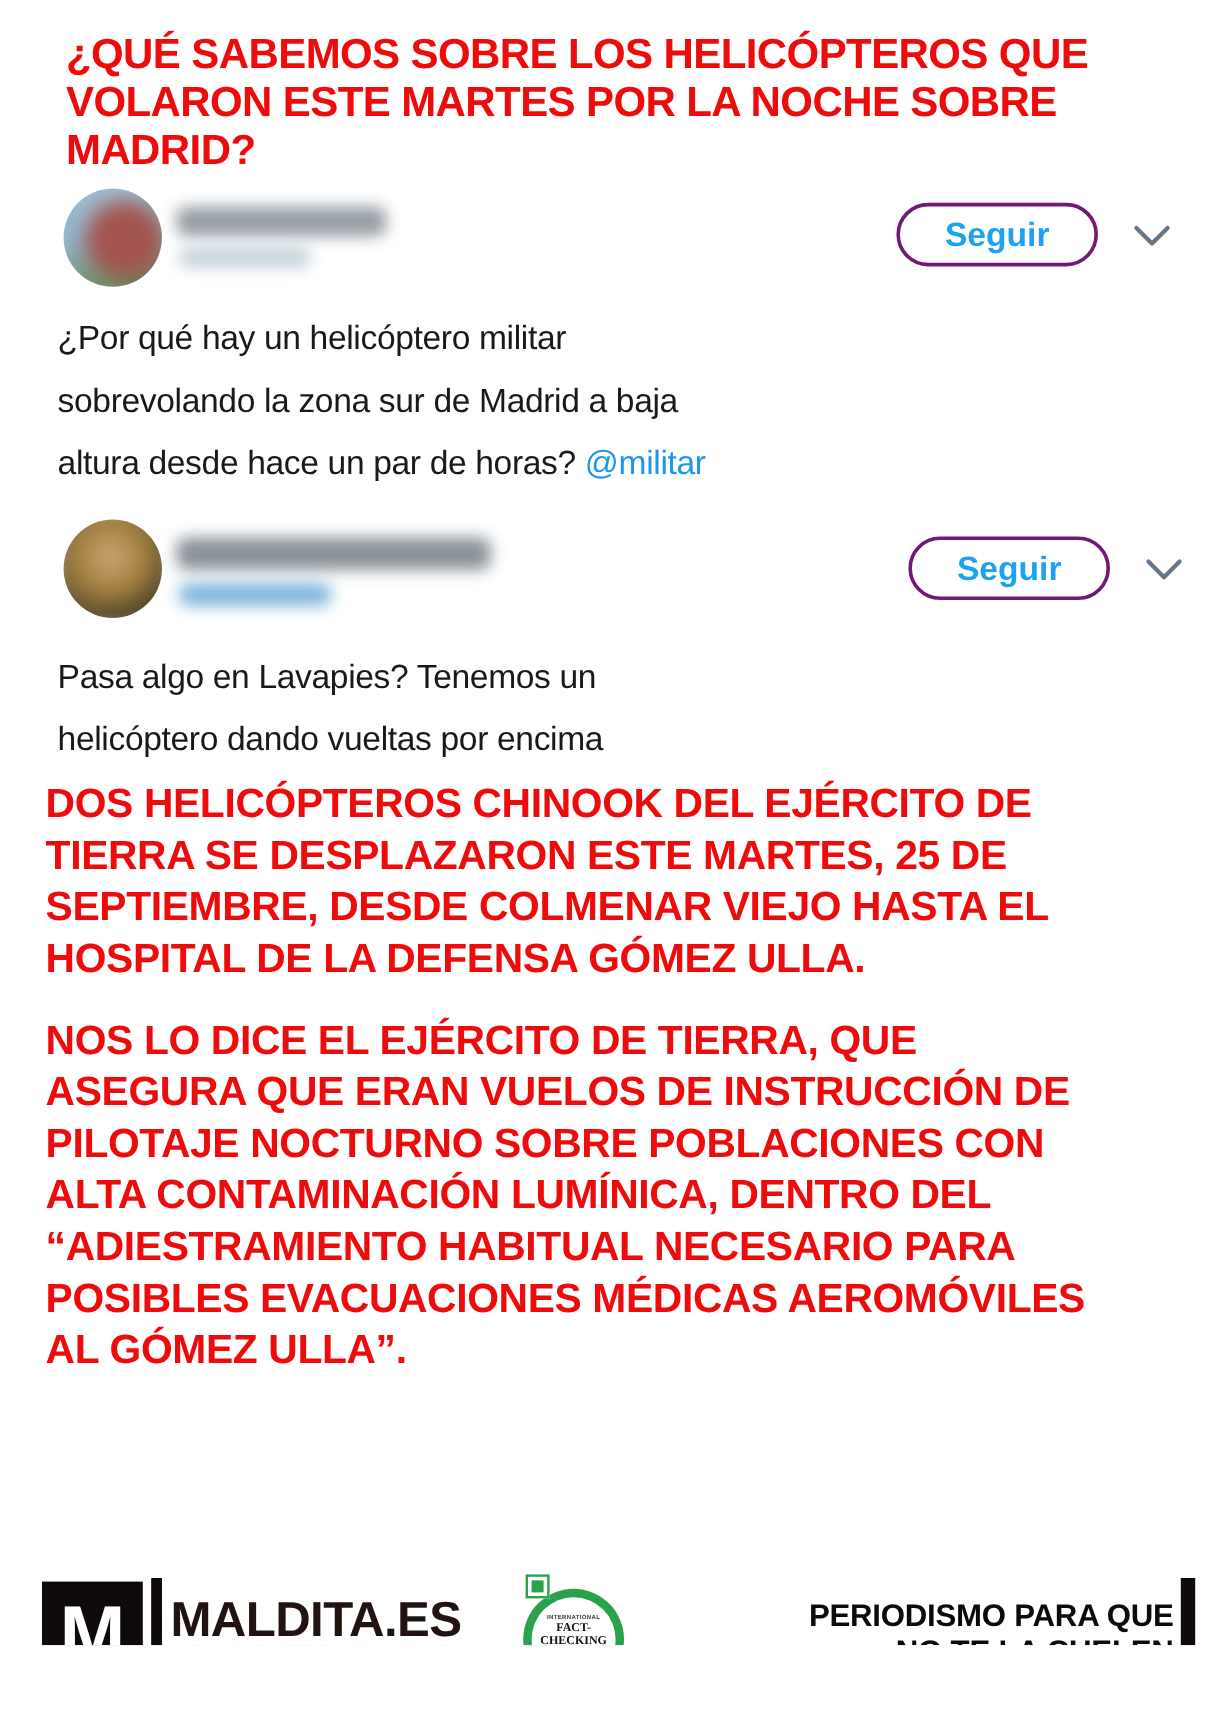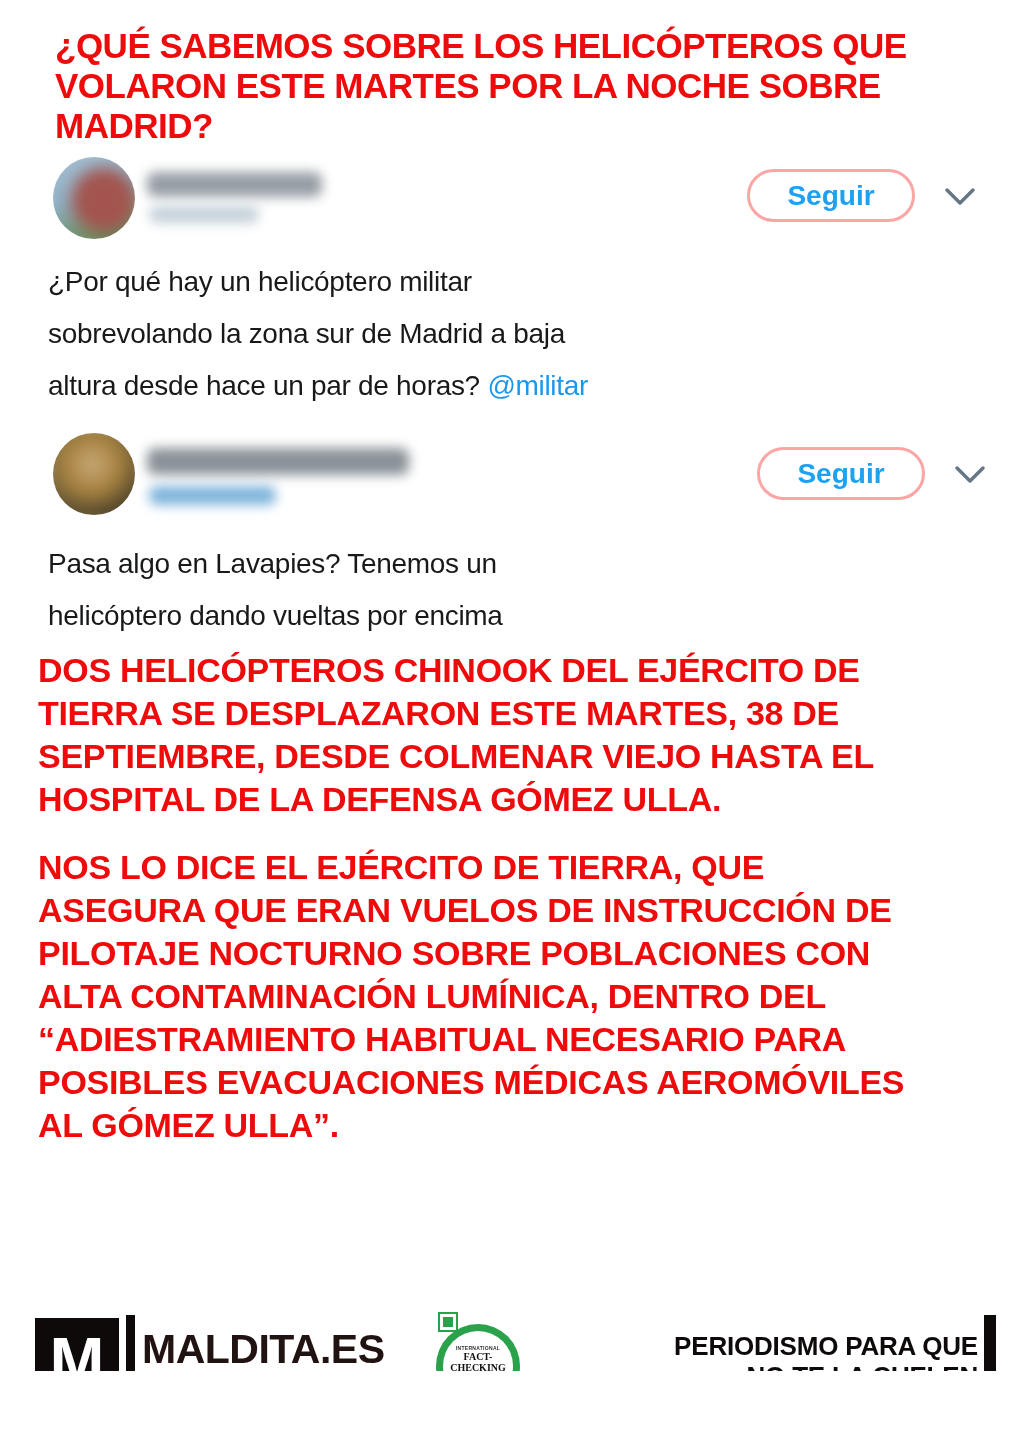--- a/index.html
+++ b/index.html
@@ -34,21 +34,21 @@
       radial-gradient(circle at 48% 40%, #c9a878 0%, #a5813f 35%, rgba(120,95,50,0) 60%),
       linear-gradient(150deg,#8c7a55 0%,#6e5c36 50%,#4a3d25 100%);
   }
   .name-bar,.handle-bar{position:absolute;border-radius:8px;filter:blur(6px);}
   .nb1{left:147px;top:172px;width:175px;height:25px;background:#737e87;opacity:.75;}
   .hb1{left:149px;top:206px;width:110px;height:17px;background:#c4d1d9;}
   .nb2{left:147px;top:448px;width:262px;height:27px;background:#6c777f;opacity:.8;}
   .hb2{left:149px;top:486px;width:127px;height:19px;background:#7fb4dc;}
   .follow-btn{
     position:absolute;width:168px;height:53px;
-    background:#ffffff;border:3px solid #fca5a5;border-radius:999px;
+    background:#ffffff;border:3px solid #701a75;border-radius:999px;
     color:#1da1f2;font-family:"Liberation Sans",sans-serif;
     font-size:28px;font-weight:bold;text-align:center;line-height:47px;
     padding:0;cursor:pointer;
   }
   .fb1{left:747px;top:169px;}
   .fb2{left:757px;top:447px;}
   .chevron{position:absolute;width:32px;height:22px;}
   .ch1{left:944px;top:186px;}
   .ch2{left:954px;top:464px;}
   .tweet-text{
@@ -148,21 +148,21 @@
     <button class="follow-btn fb2">Seguir</button>
     <svg class="ch2 chevron" viewBox="0 0 32 22">
       <polyline points="3,4 16,17 29,4" fill="none" stroke="#657786" stroke-width="3.5" stroke-linecap="round" stroke-linejoin="round"></polyline>
     </svg>
     <p class="tweet-text tt2">Pasa algo en Lavapies? Tenemos un
 helicóptero dando vueltas por encima</p>
   </section>
 
   <div class="body-copy">
     <p>DOS HELICÓPTEROS CHINOOK DEL EJÉRCITO DE
-TIERRA SE DESPLAZARON ESTE MARTES, 38 DE
+TIERRA SE DESPLAZARON ESTE MARTES, 25 DE
 SEPTIEMBRE, DESDE COLMENAR VIEJO HASTA EL
 HOSPITAL DE LA DEFENSA GÓMEZ ULLA.</p>
     <p>NOS LO DICE EL EJÉRCITO DE TIERRA, QUE
 ASEGURA QUE ERAN VUELOS DE INSTRUCCIÓN DE
 PILOTAJE NOCTURNO SOBRE POBLACIONES CON
 ALTA CONTAMINACIÓN LUMÍNICA, DENTRO DEL
 “ADIESTRAMIENTO HABITUAL NECESARIO PARA
 POSIBLES EVACUACIONES MÉDICAS AEROMÓVILES
 AL GÓMEZ ULLA”.</p>
   </div>

